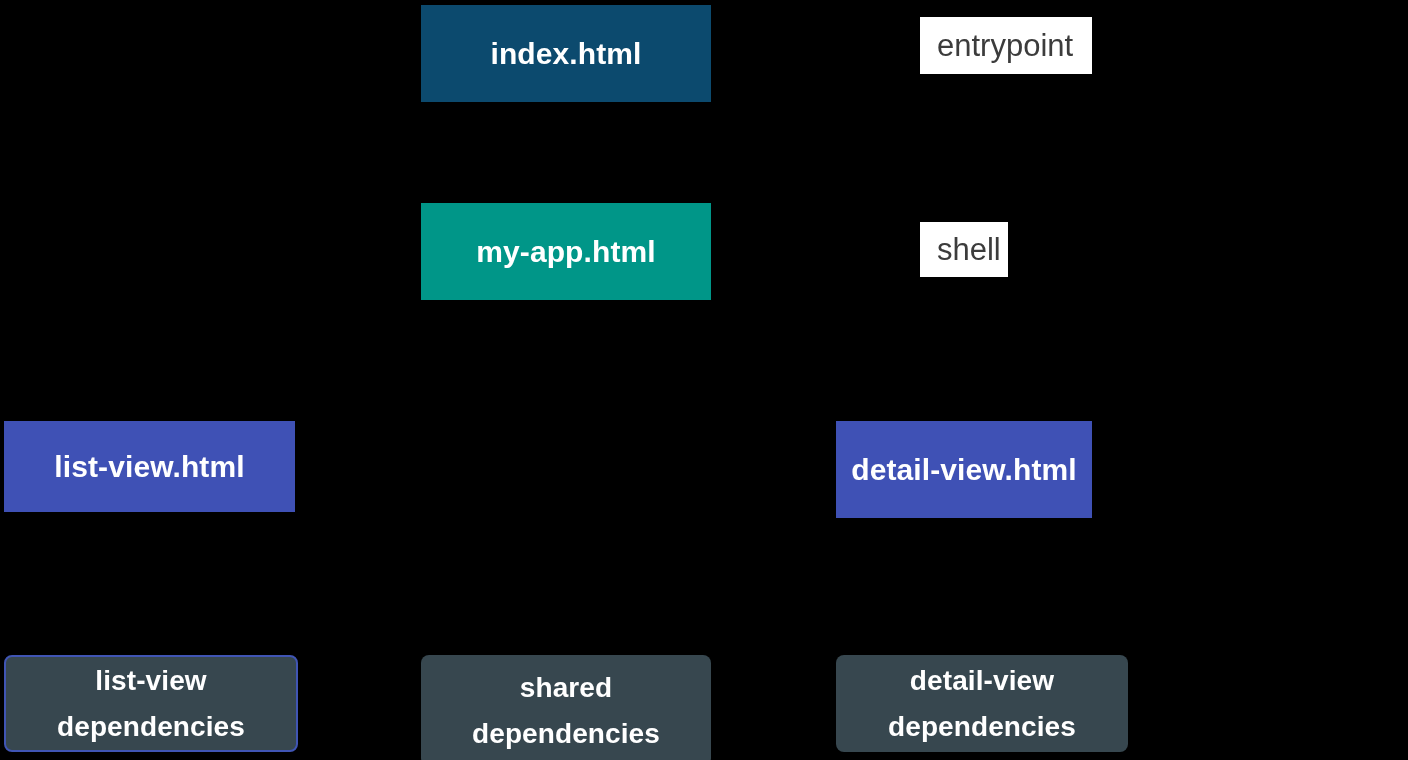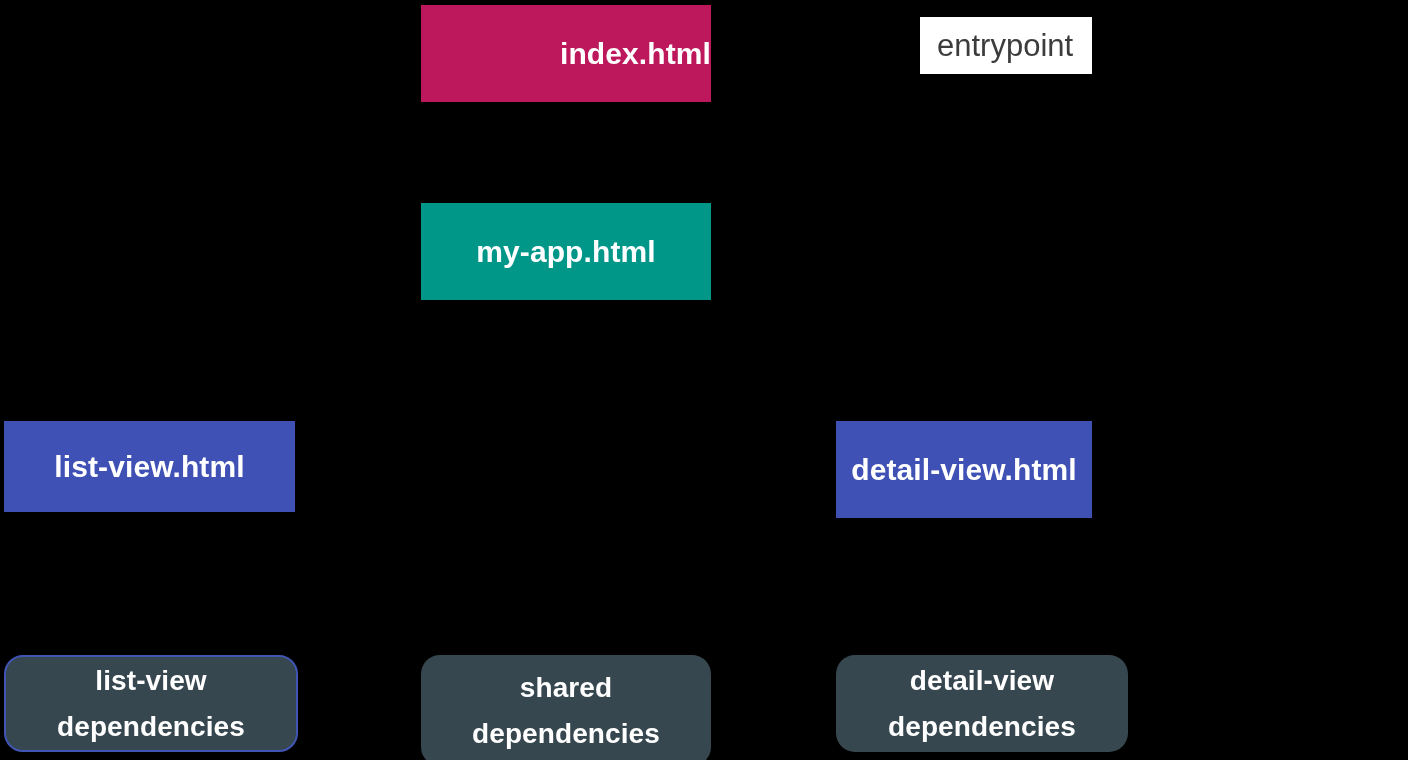--- a/index.html
+++ b/index.html
@@ -29,28 +29,28 @@
     font-weight: bold;
     line-height: 1.18;
     letter-spacing: 0.1px;
     user-select: none;
   }
 
   .node-file {
     font-size: 30px;
   }
 
-  .node-entry   { background: #be185d; justify-content: flex-end; }
+  .node-entry   { background: #0c4a6e; }
   .node-shell   { background: #009688; }
   .node-frag    { background: #3f51b5; }
 
   
   .node-dep {
     background: #37474f;
-    border-radius: 19px;
+    border-radius: 8px;
     font-size: 28px;
     line-height: 1.62;
   }
   .node-dep.dep-outlined {
     border: 2px solid #4055b4;
   }
 
   
   .annotation {
     position: absolute;
@@ -124,20 +124,23 @@
   </div>
 
   <div class="annotation" style="left:920px; top:17px; width:172px; height:57px;">
     <span>entrypoint</span>
   </div>
 
   <div class="node node-file node-shell" style="left:421px; top:203px; width:290px; height:97px;">
     <span>my-app.html</span>
   </div>
 
+  <div class="annotation" style="left:920px; top:222px; width:88px; height:55px;">
+    <span>shell</span>
+  </div>
 
   <div class="node node-file node-frag" style="left:4px; top:421px; width:291px; height:91px;">
     <span>list-view.html</span>
   </div>
 
   <div class="node node-file node-frag" style="left:836px; top:421px; width:256px; height:97px;">
     <span>detail-view.html</span>
   </div>
 
 

